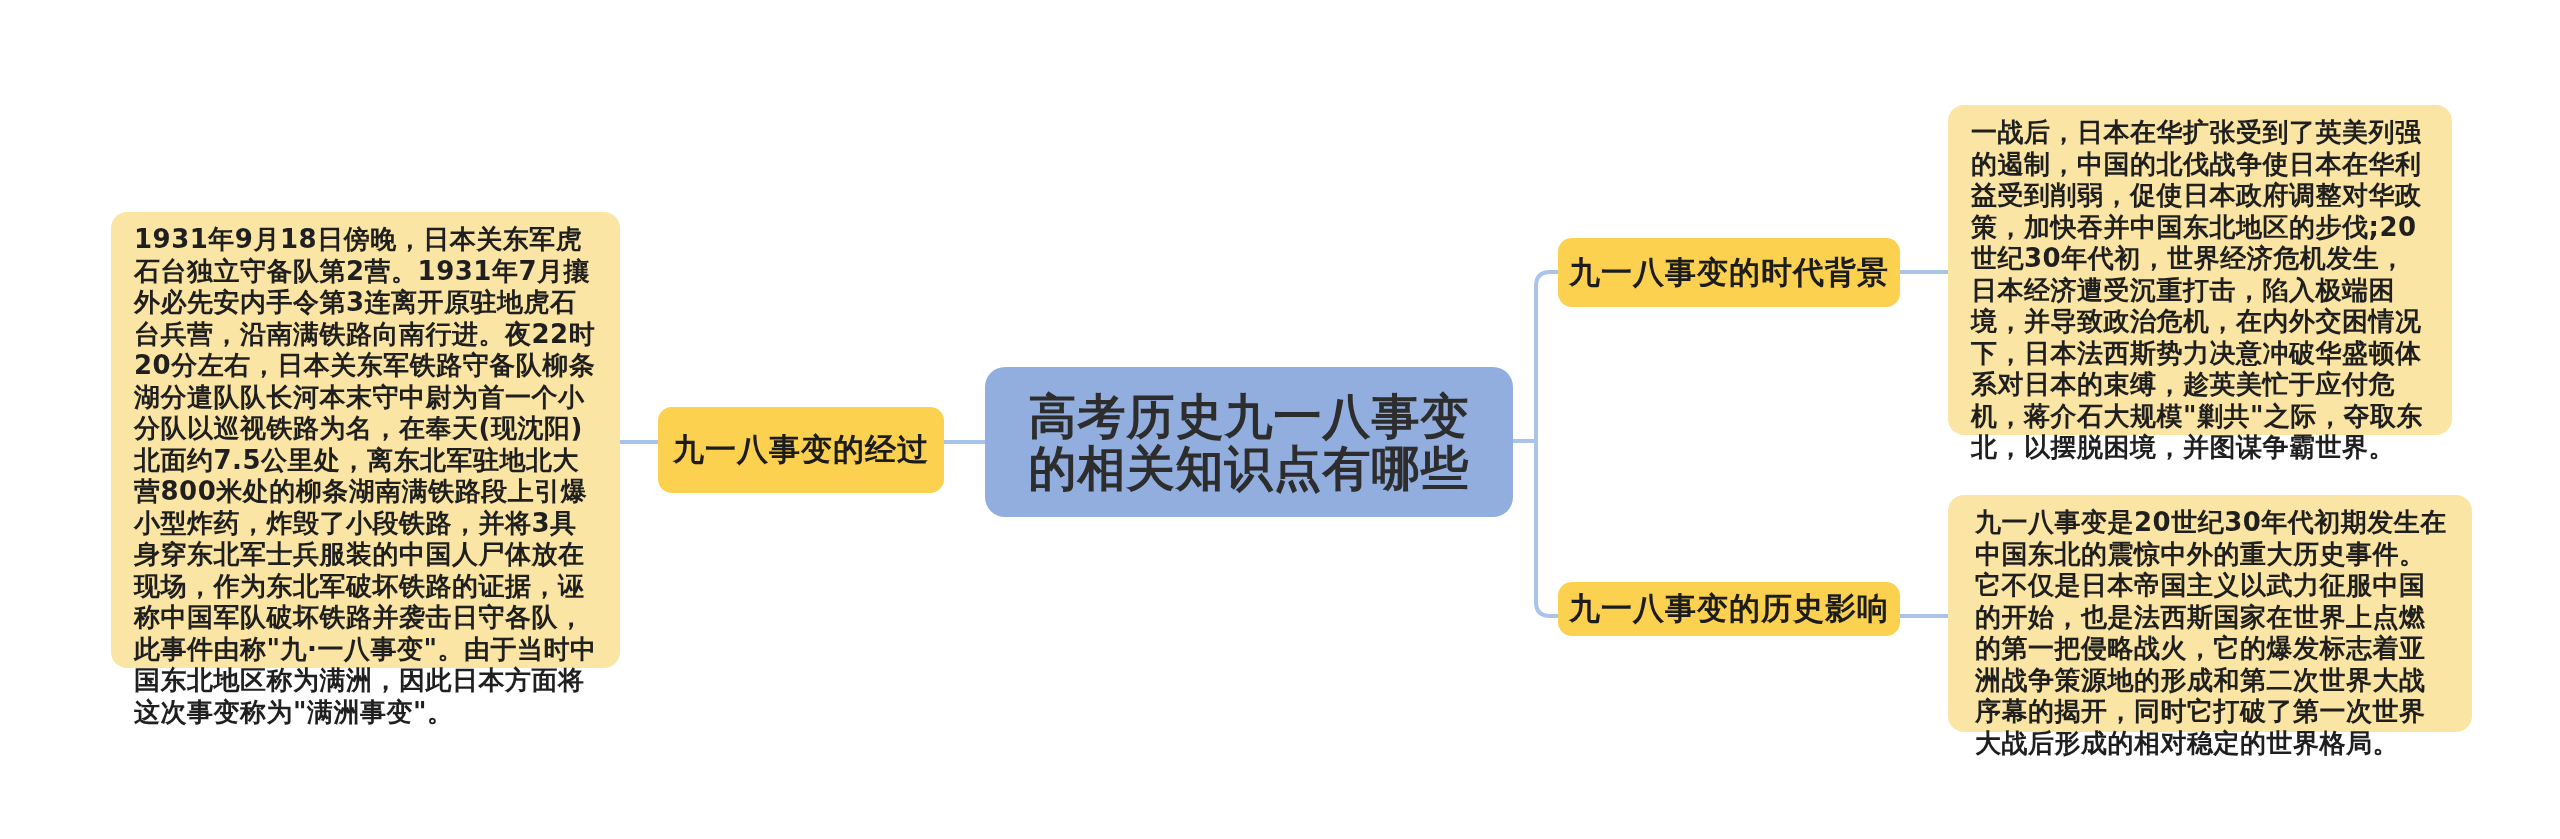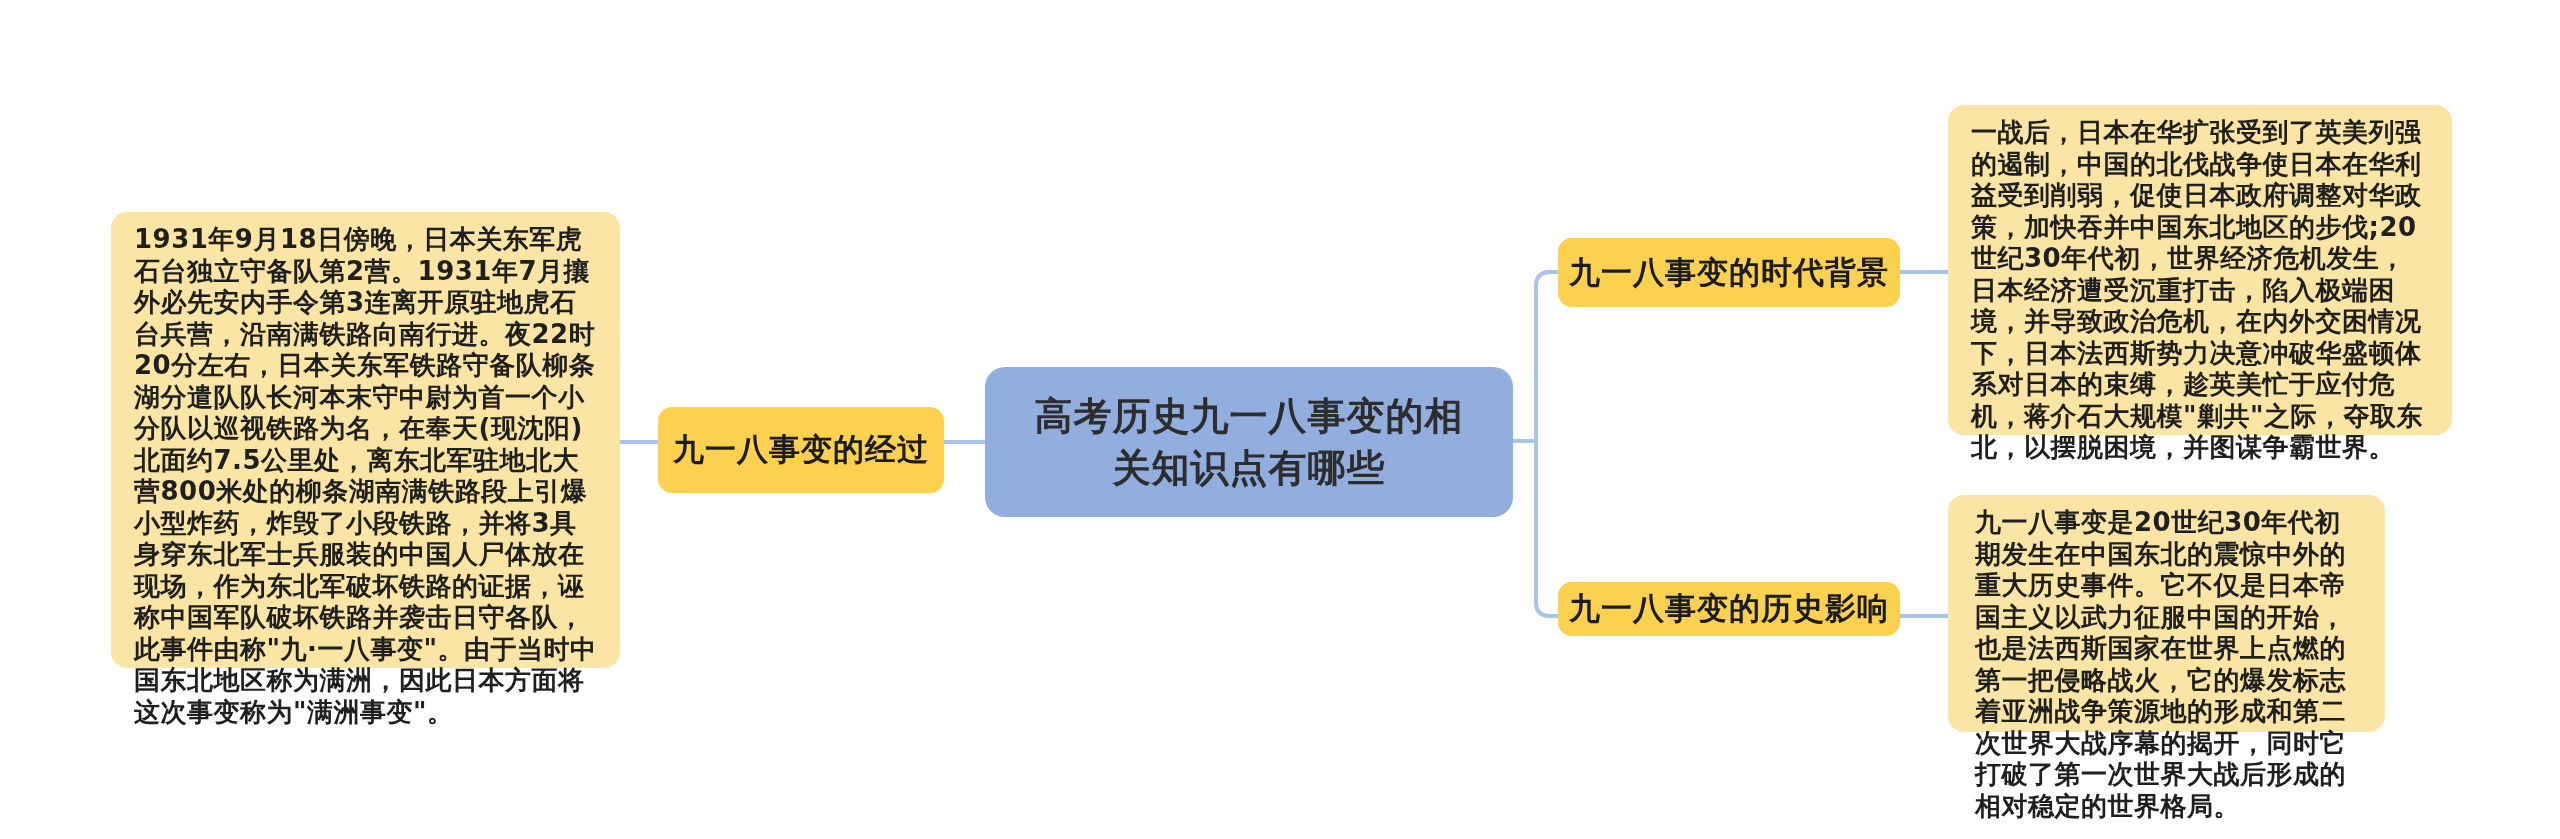--- a/index.html
+++ b/index.html
@@ -46,37 +46,37 @@
     font-size: 31px;
     display: flex;
     align-items: center;
     justify-content: center;
     letter-spacing: 1px;
   }
   .root-box {
     background: #92AEDE;
     border-radius: 20px;
     color: #2D2D2D;
-    font-size: 38px;
+    font-size: 48px;
     line-height: 52px;
     display: flex;
     align-items: center;
     justify-content: center;
     text-align: center;
     padding: 0 36px;
     letter-spacing: 1px;
   }
   
   #left-detail   { left: 103px;  top: 212px; width: 509px; height: 456px; margin-left: 8px; }
   #left-label    { left: 658px;  top: 407px; width: 286px; height: 86px; }
   #root-node     { left: 985px;  top: 367px; width: 528px; height: 150px; }
   #right-top-label    { left: 1558px; top: 238px; width: 342px; height: 69px; }
   #right-bottom-label { left: 1558px; top: 582px; width: 342px; height: 54px; }
   #right-top-detail    { left: 1948px; top: 105px; width: 504px; height: 330px; }
-  #right-bottom-detail { left: 1948px; top: 495px; width: 437px; height: 237px; padding-left: 27px; }
+  #right-bottom-detail { left: 1948px; top: 495px; width: 524px; height: 237px; padding-left: 27px; }
 </style>
 </head>
 <body>
 
 <div class="canvas">
 
   <svg class="connector-layer" viewBox="0 0 2560 839" xmlns="http://www.w3.org/2000/svg">
 
     <path d="M612,442 H658" stroke="#A9C3EA" stroke-width="4" fill="none"></path>
 

